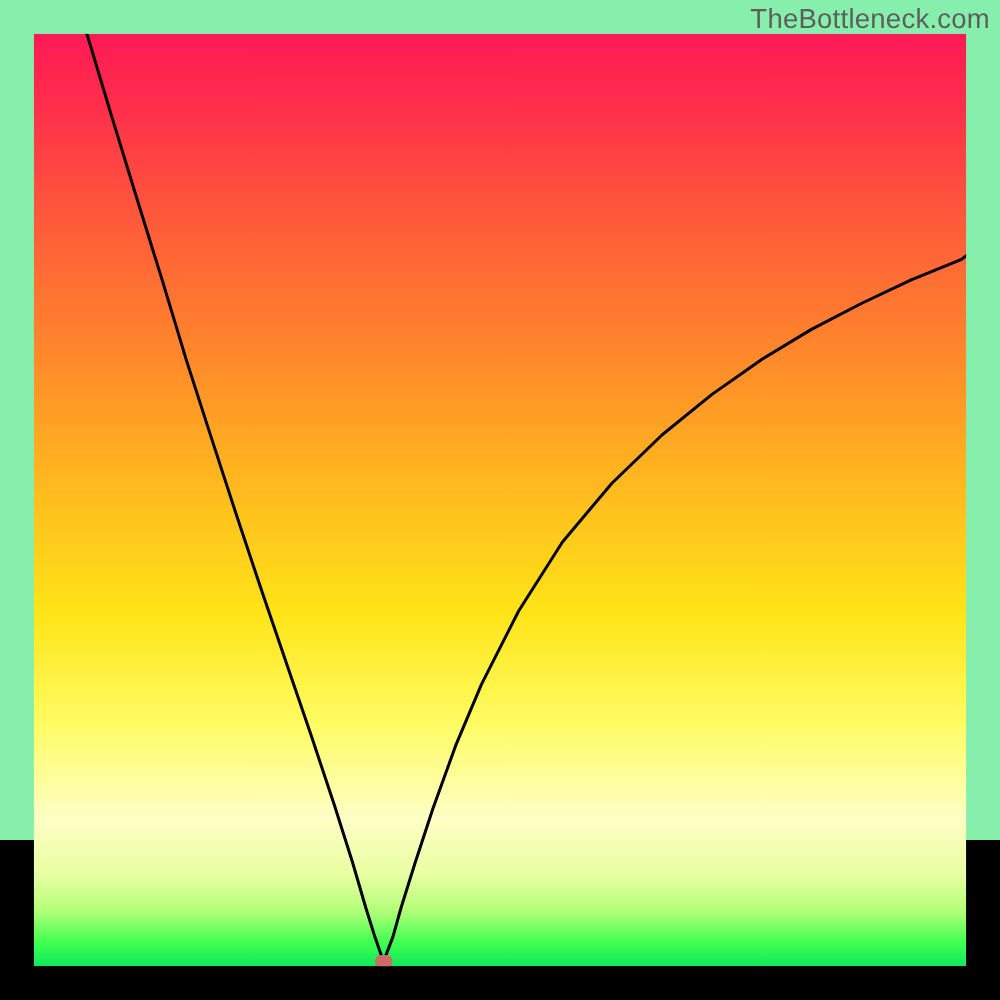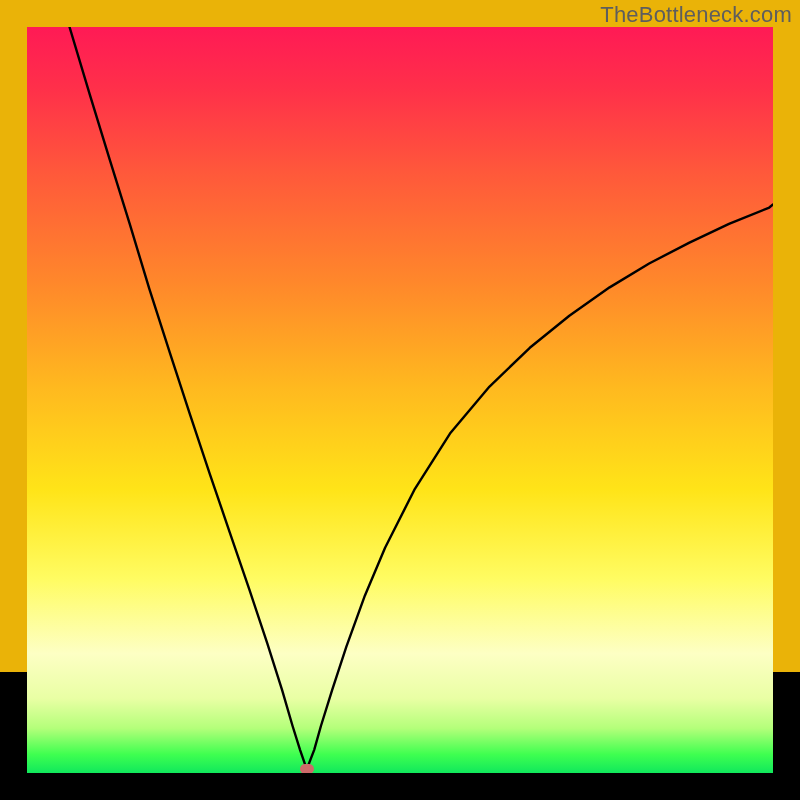--- a/index.html
+++ b/index.html
@@ -8,21 +8,21 @@
     width: 800px;
     height: 800px;
     overflow: hidden;
     font-family: Arial, Helvetica, sans-serif;
     background: #000;
   }
   .stage {
     position: relative;
     width: 800px;
     height: 672px;
-    background: #eab308;
+    background: #86efac;
   }
   .watermark {
     position: absolute;
     top: 2px;
     right: 8px;
     color: #5e5e5e;
     font-size: 22px;
     letter-spacing: 0.2px;
     font-weight: 500;
   }

